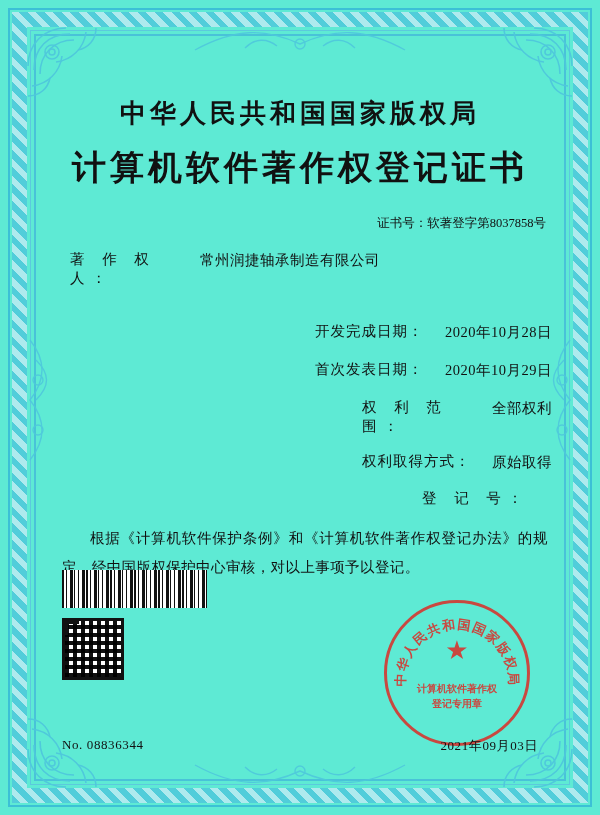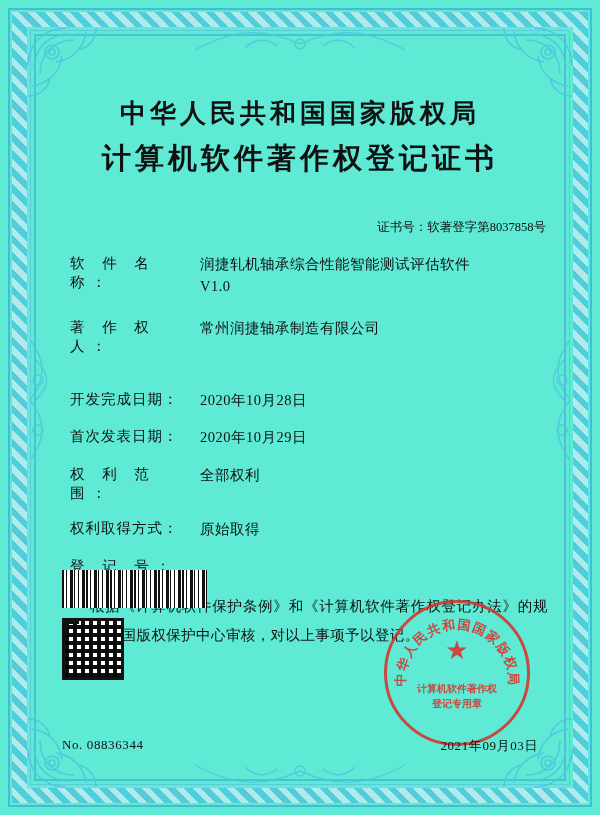--- a/index.html
+++ b/index.html
@@ -117,43 +117,43 @@
     color: #111111;
     font-family: "Liberation Serif", serif;
     font-weight: bold;
     letter-spacing: 4px;
   }
   .title-main {
     font-size: 26px;
     margin-top: 36px;
   }
   .title-sub {
-    font-size: 29px;
-    margin-top: 8px;
+    font-size: 34px;
+    margin-top: 14px;
   }
 
   .cert-no {
-    margin-top: 40px;
+    margin-top: 24px;
     text-align: right;
     padding-right: 6px;
     font-size: 12.5px;
     color: #111;
     font-family: "Liberation Serif", serif;
   }
 
   .fields {
     margin-top: 18px;
     padding-left: 22px;
   }
   .field-row {
     display: flex;
     align-items: flex-start;
     margin-bottom: 20px;
   }
-  .field-row.tight { margin-bottom: 16px; }
+  .field-row.tight { margin-bottom: 16px; justify-content: flex-end; }
 
   .field-label {
     width: 130px;
     flex: 0 0 130px;
     font-size: 14.5px;
     color: #111;
     font-family: "Liberation Serif", serif;
     letter-spacing: 1px;
   }
   .field-label.spaced {
@@ -376,27 +376,20 @@
 
     <div class="title-main">中华人民共和国国家版权局</div>
     <div class="title-sub">计算机软件著作权登记证书</div>
 
     <div class="cert-no">
       <span>证书号：</span><span>软著登字第8037858号</span>
     </div>
 
     <div class="fields">
 
-      <div class="field-row">
-        <div class="field-label spaced">软 件 名 称：</div>
-        <div class="field-value">
-          <span>润捷轧机轴承综合性能智能测试评估软件</span>
-          <span class="line2">V1.0</span>
-        </div>
-      </div>
 
       <div class="field-row">
         <div class="field-label spaced">著 作 权 人：</div>
         <div class="field-value">常州润捷轴承制造有限公司</div>
       </div>
 
       <div class="group-gap"></div>
 
       <div class="field-row tight">
         <div class="field-label">开发完成日期：</div>

